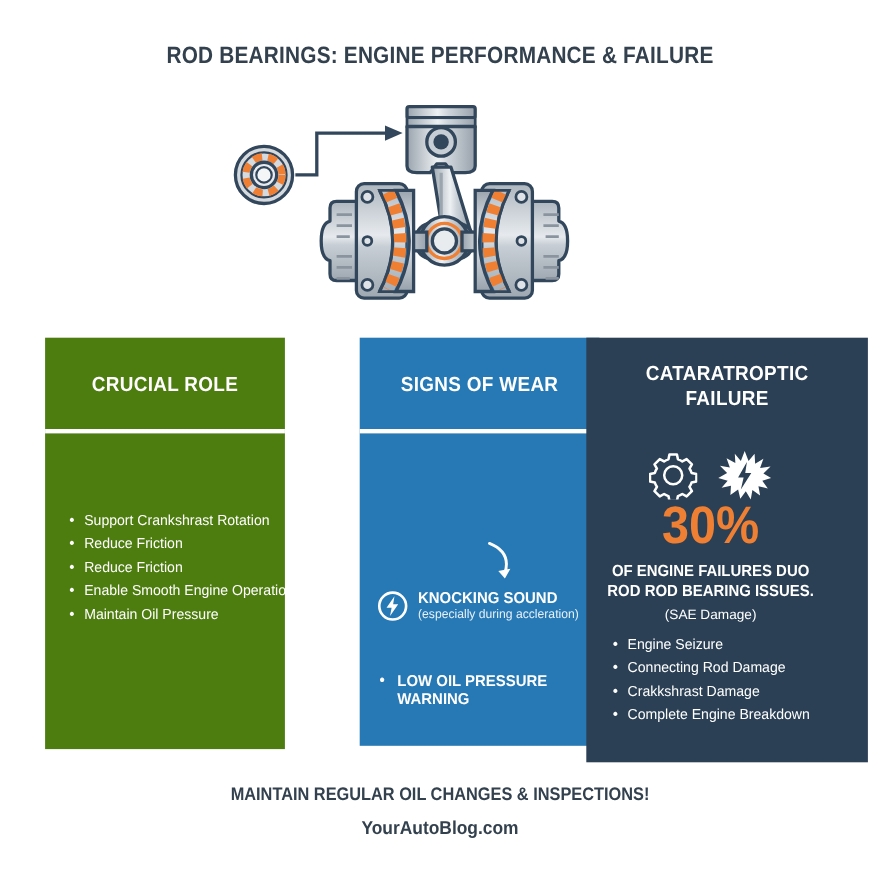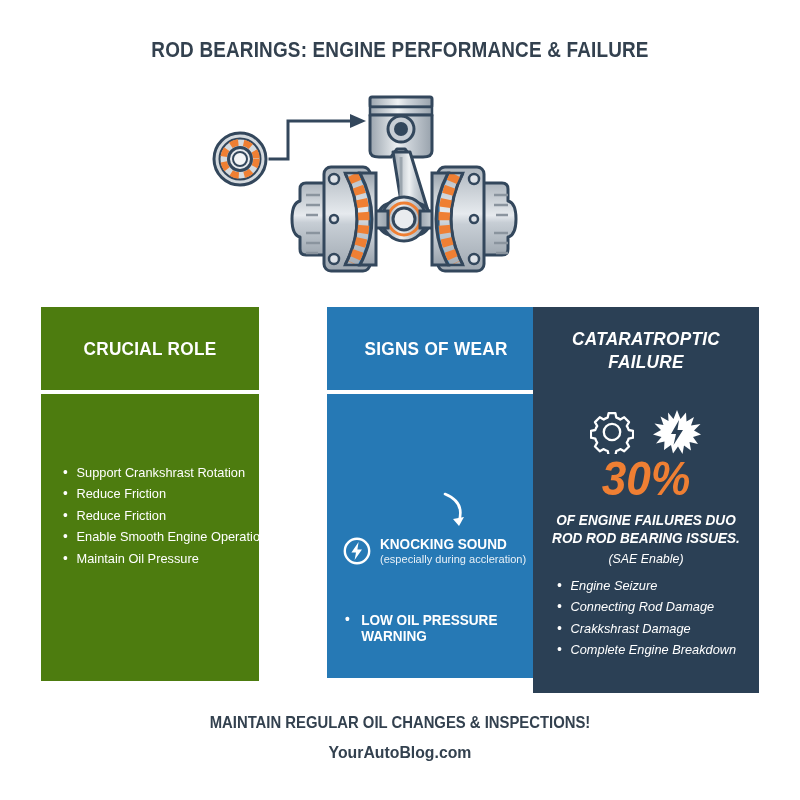--- a/index.html
+++ b/index.html
@@ -48,21 +48,21 @@
     height: 386px;
   }
   .panel {
     position: absolute;
     top: 0;
     display: flex;
     flex-direction: column;
   }
   .panel-1 { left: 0px;   width: 218px; height: 374px; background: #4d7c0f; }
   .panel-2 { left: 246px; width: 218px; height: 371px; background: #2679b5; margin-left: 40px; }
-  .panel-3 { left: 492px; width: 226px; height: 386px; background: #2b4055; font-style: italic; }
+  .panel-3 { left: 492px; width: 256px; height: 386px; background: #2b4055; }
 
   .panel-head {
     color: #ffffff;
     text-align: center;
     font-weight: bold;
     font-family: "Liberation Sans Narrow", "Liberation Sans", sans-serif;
     letter-spacing: 0.3px;
     display: flex;
     align-items: center;
     justify-content: center;
@@ -437,21 +437,21 @@
           <polygon fill="#ffffff" points="25,1 28.5,10 34,3.5 34.5,12.5 42,8 39,16.5 48.5,15 42,21.5 49,25.5 41,28 46,35 37.5,33 39,41.5 32,36.5 30.5,45 26,37.5 21,44.5 19,36 12,41 12.5,32.5 4,34.5 9.5,28 1,25.5 9,21 2.5,14.5 11.5,16 8.5,7.5 16.5,12 16,3.5 21.5,10"></polygon>
           <polygon fill="#2b4055" points="27,11 19,25 24,25 21.5,36 31,21 25.5,21"></polygon>
         </svg>
       </div>
 
       <div class="stat-number">30%</div>
       <div class="stat-caption">
         <div>OF ENGINE FAILURES DUO</div>
         <div>ROD ROD BEARING ISSUES.</div>
       </div>
-      <div class="stat-source">(SAE Enable)</div>
+      <div class="stat-source">(SAE Damage)</div>
 
       <ul class="bullets list-3">
         <li>Engine Seizure</li>
         <li>Connecting Rod Damage</li>
         <li>Crakkshrast Damage</li>
         <li>Complete Engine Breakdown</li>
       </ul>
     </div>
   </div>
 </div>

